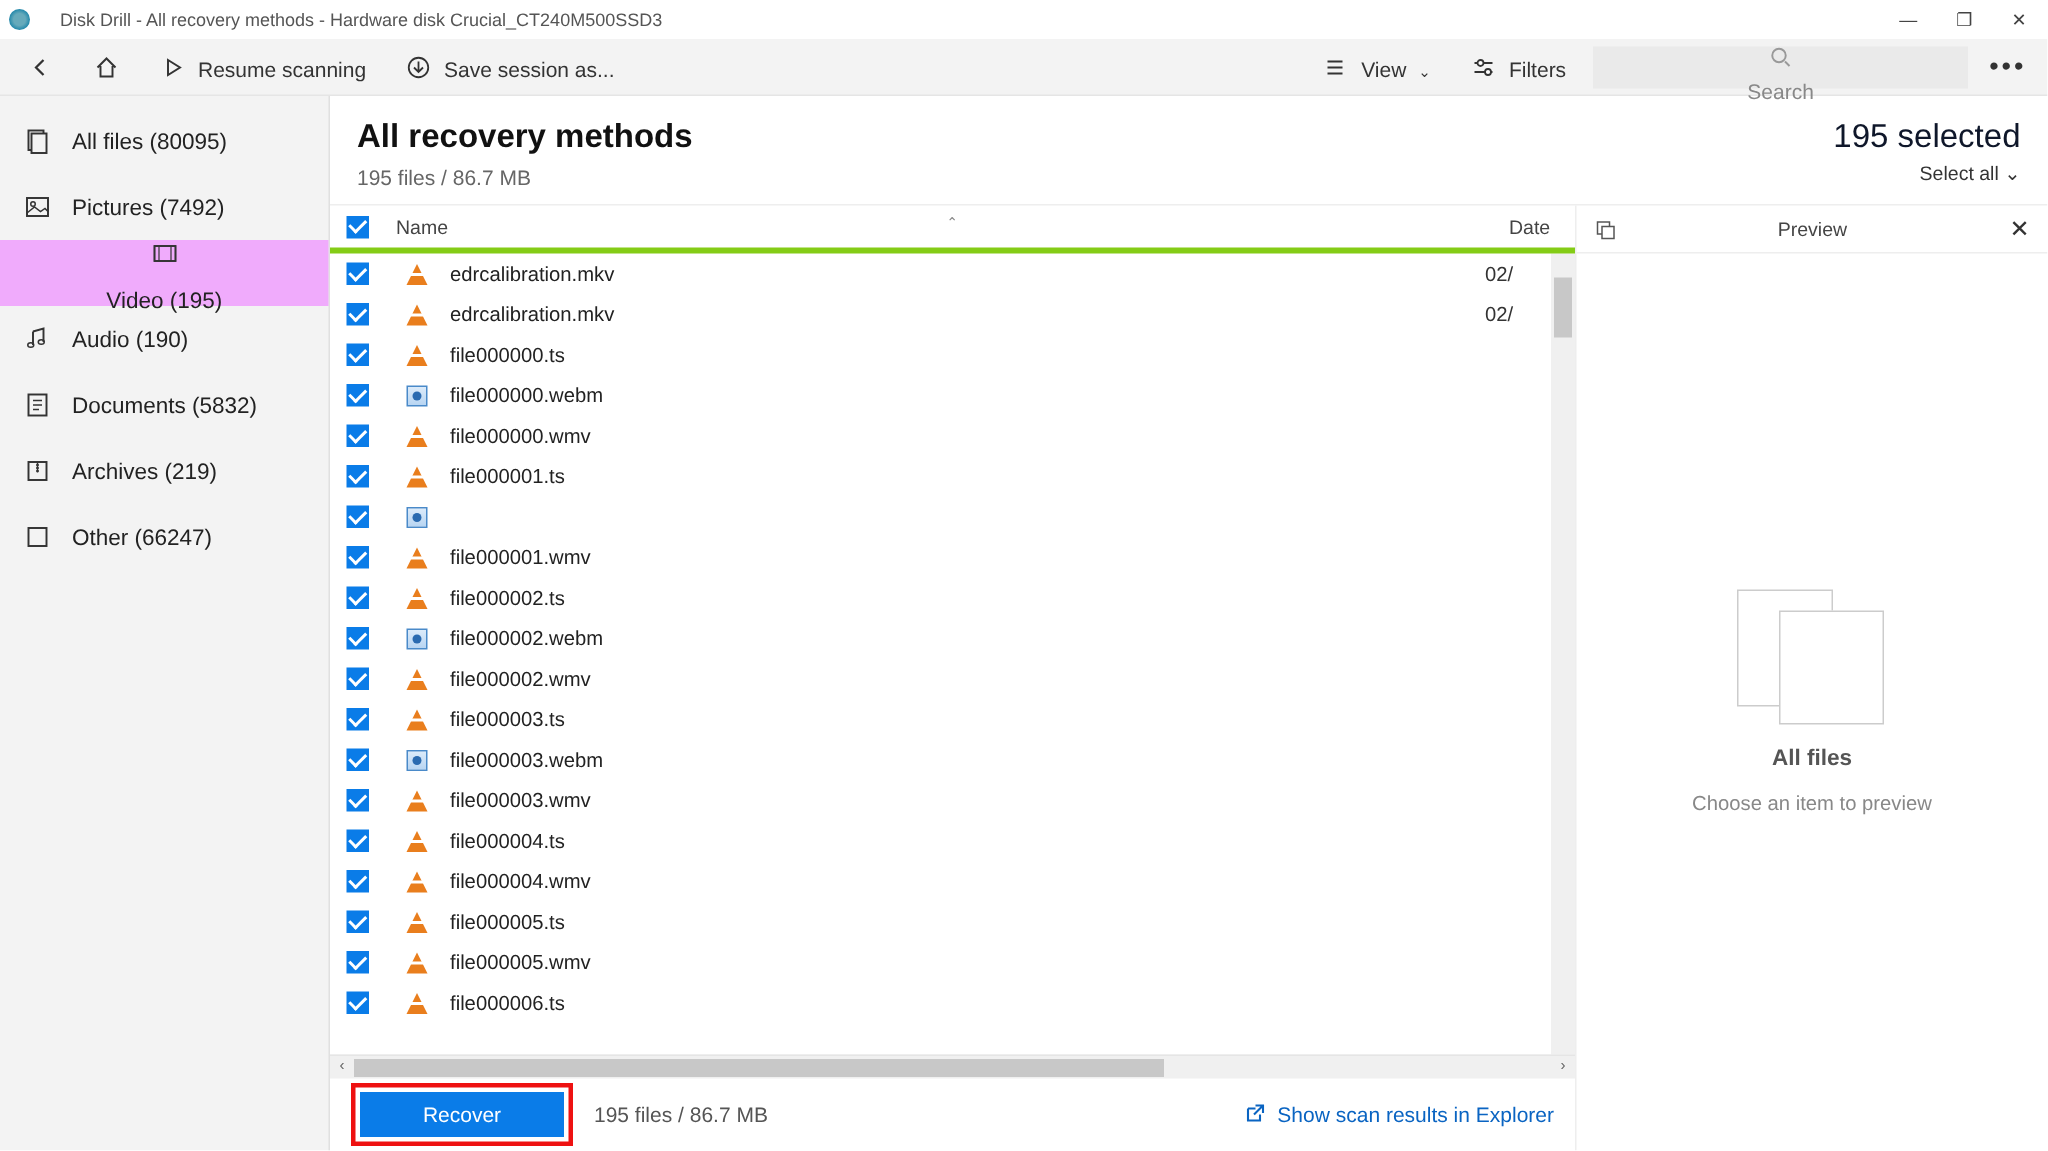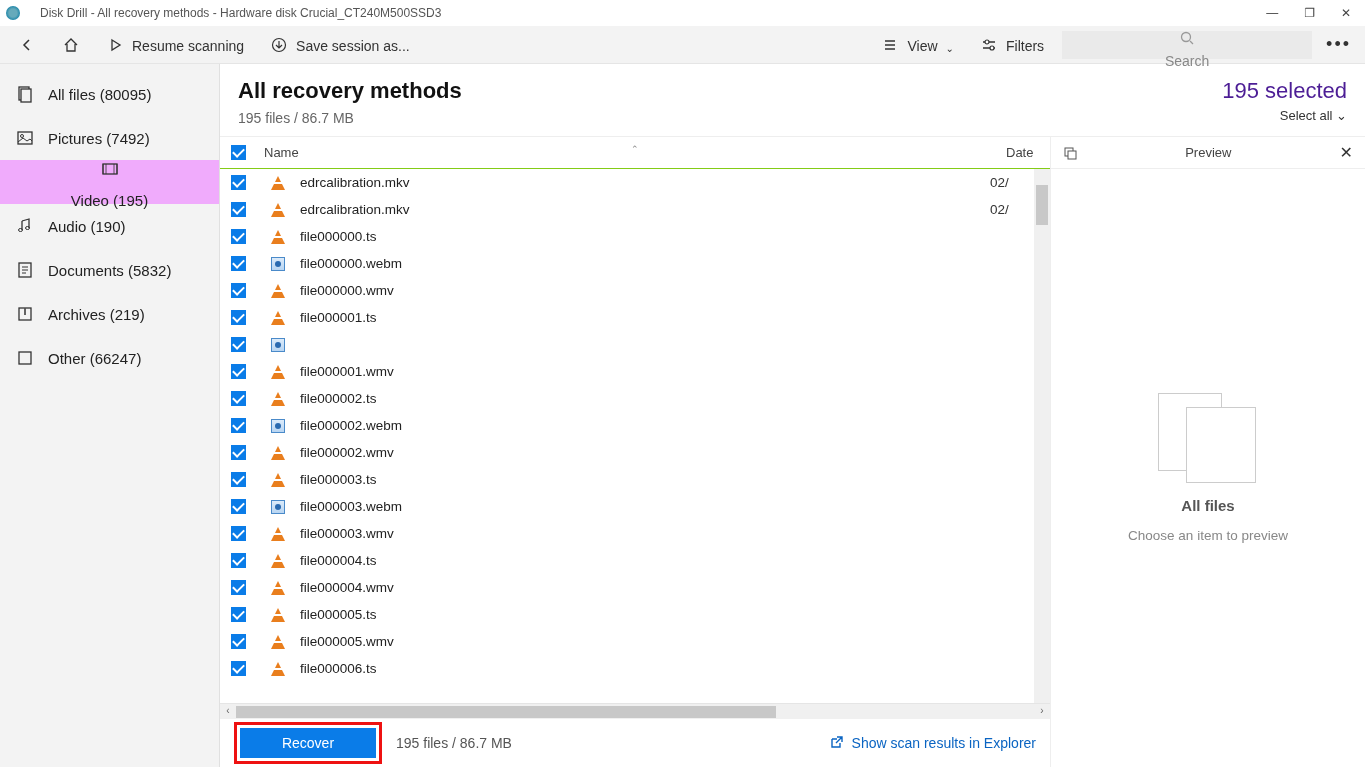--- a/index.html
+++ b/index.html
@@ -18,25 +18,25 @@
 .body { display: flex; height: calc(767px - 26px - 38px); }
 .sidebar { width: 220px; background: #f3f3f3; border-right: 1px solid #e0e0e0; padding-top: 8px; }
 .sidebar .item { display: flex; align-items: center; gap: 14px; padding: 0 16px; height: 44px; font-size: 15px; color: #222; cursor: default; }
 .sidebar .item.active { background: #f0abfc; flex-direction: column; }
 .sidebar .sicn { width: 18px; height: 18px; display: inline-flex; align-items: center; justify-content: center; }
 .main { flex: 1; display: flex; flex-direction: column; min-width: 0; }
 .main-header { padding: 14px 18px 10px 18px; display: flex; justify-content: space-between; border-bottom: 1px solid #eee; }
 .main-header h1 { font-size: 22px; font-weight: 600; color: #111; }
 .main-header .sub { font-size: 14px; color: #666; margin-top: 6px; }
 .main-header .right { text-align: right; }
-.main-header .selcount { font-size: 22px; color: #4c1d95; margin-left: 43px; }
+.main-header .selcount { font-size: 22px; color: #0f172a; margin-left: 43px; }
 .main-header .selall { font-size: 13px; color: #333; margin-top: 4px; }
 .content { flex: 1; display: flex; min-height: 0; }
 .filearea { flex: 1; display: flex; flex-direction: column; min-width: 0; border-right: 1px solid #eee; }
-.colheader { display: flex; align-items: center; height: 32px; border-bottom: 1px solid #84cc16; font-size: 13px; color: #444; position: relative; }
+.colheader { display: flex; align-items: center; height: 32px; border-bottom: 4px solid #84cc16; font-size: 13px; color: #444; position: relative; }
 .colheader .chk { width: 36px; display: flex; justify-content: center; }
 .colheader .name { flex: 1; padding-left: 8px; position: relative; }
 .colheader .sortarr { position: absolute; left: 50%; top: -1px; font-size: 9px; color: #888; }
 .colheader .date { width: 44px; text-align: left; }
 .filelist { flex: 1; overflow-y: auto; position: relative; }
 .row { display: flex; align-items: center; height: 27px; font-size: 13.5px; color: #222; }
 .row .chk { width: 36px; display: flex; justify-content: center; }
 .row .icnfile { width: 44px; display: flex; justify-content: center; }
 .row .fname { flex: 1; }
 .row .fdate { width: 44px; color: #333; }

